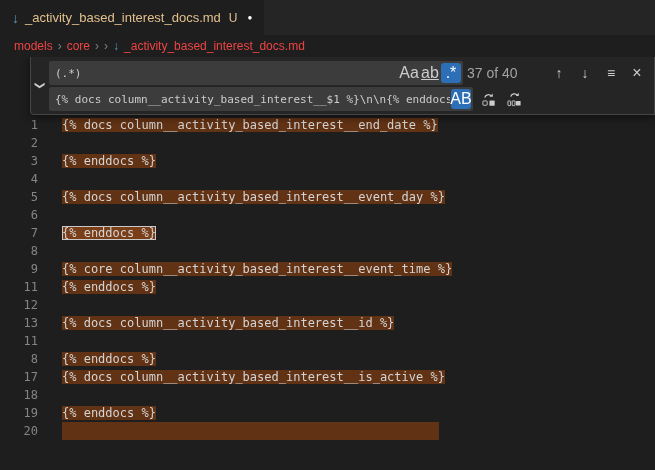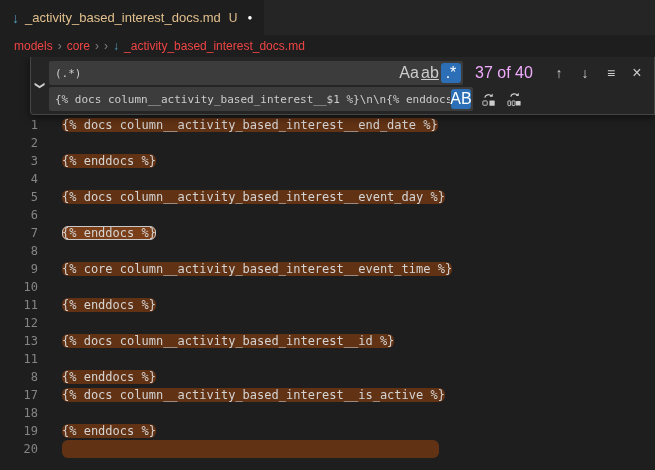--- a/index.html
+++ b/index.html
@@ -24,21 +24,21 @@
   .breadcrumbs{ height:22px; display:flex; align-items:center; gap:5px; padding:0 14px; flex:none; background:var(--bg); }
   .bc{ color:#ef4444; font-size:12px; white-space:nowrap; cursor:pointer; }
   .sep{ color:#7f7f7f; font-size:12px; }
 
   
   .editor{ position:relative; flex:1; overflow:hidden; background:var(--bg); }
   #lines{ padding-top:59px; }
   .line{ display:flex; height:18px; font-family:"DejaVu Sans Mono", monospace; font-size:12px; line-height:18px; }
   .ln{ width:38px; text-align:right; color:#858585; flex:none; font-size:12px; }
   .code{ padding-left:24px; white-space:pre; color:#d4d4d4; }
-  .match{ background:var(--match-bg);border-radius:6px; }
+  .match{ background:var(--match-bg); }
   .match.current{ background:#7a3e19; outline:1px solid #c9c9c9; outline-offset:-1px; }
   .match.partial{ display:inline-block; width:377px; height:18px; }
 
   
   .find-widget{
     position:absolute; top:0; left:30px; right:0; height:58px;
     background:var(--panel); border:1px solid #454545; border-top:none;
     border-radius:0 0 0 4px; box-shadow:0 2px 8px rgba(0,0,0,.55);
     display:flex; z-index:10;
   }
@@ -47,21 +47,21 @@
   .rows{ flex:1; padding:4px 6px 4px 0; display:flex; flex-direction:column; gap:2px; }
   .frow{ display:flex; align-items:center; height:24px; gap:4px; }
   .input{ height:24px; background:var(--inputbg); border-radius:2px; display:flex; align-items:center; padding:0 2px 0 6px; }
   .input.search{ width:414px; }
   .input.replace{ width:424px; }
   .ival{ flex:1; color:#cccccc; font-family:"DejaVu Sans Mono", monospace; font-size:11px; white-space:pre; overflow:hidden; }
   .opt{ width:20px; height:20px; flex:none; border-radius:3px; display:flex; align-items:center; justify-content:center;
         color:#cccccc; font-size:16px; margin-left:1px; cursor:pointer; }
   .opt.uword{ text-decoration:underline; }
   .opt.on{ background:var(--accent); color:#ffffff; }
-  .count{ color:#f0abfc; font-size:16px; margin-left:8px; white-space:nowrap; }
+  .count{ color:#a3a3a3; font-size:14px; white-space:nowrap; }
   .sp{ flex:1; }
   button.nav{ width:22px; height:22px; background:none; border:none; color:#cccccc; font-size:14px;
         display:flex; align-items:center; justify-content:center; border-radius:3px; cursor:pointer; flex:none; }
   button.nav.x{ font-size:16px; }
 </style>
 </head>
 <body>
 
 <div class="window">
 
@@ -114,24 +114,20 @@
           <span class="ln">7</span>
           <span class="code"><span class="match current">{% enddocs %}</span></span>
         </div>
         <div class="line">
           <span class="ln">8</span>
           <span class="code"></span>
         </div>
         <div class="line">
           <span class="ln">9</span>
           <span class="code"><span class="match">{% core column__activity_based_interest__event_time %}</span></span>
-        </div>
-        <div class="line">
-          <span class="ln">10</span>
-          <span class="code"></span>
         </div>
         <div class="line">
           <span class="ln">11</span>
           <span class="code"><span class="match">{% enddocs %}</span></span>
         </div>
         <div class="line">
           <span class="ln">12</span>
           <span class="code"></span>
         </div>
         <div class="line">

